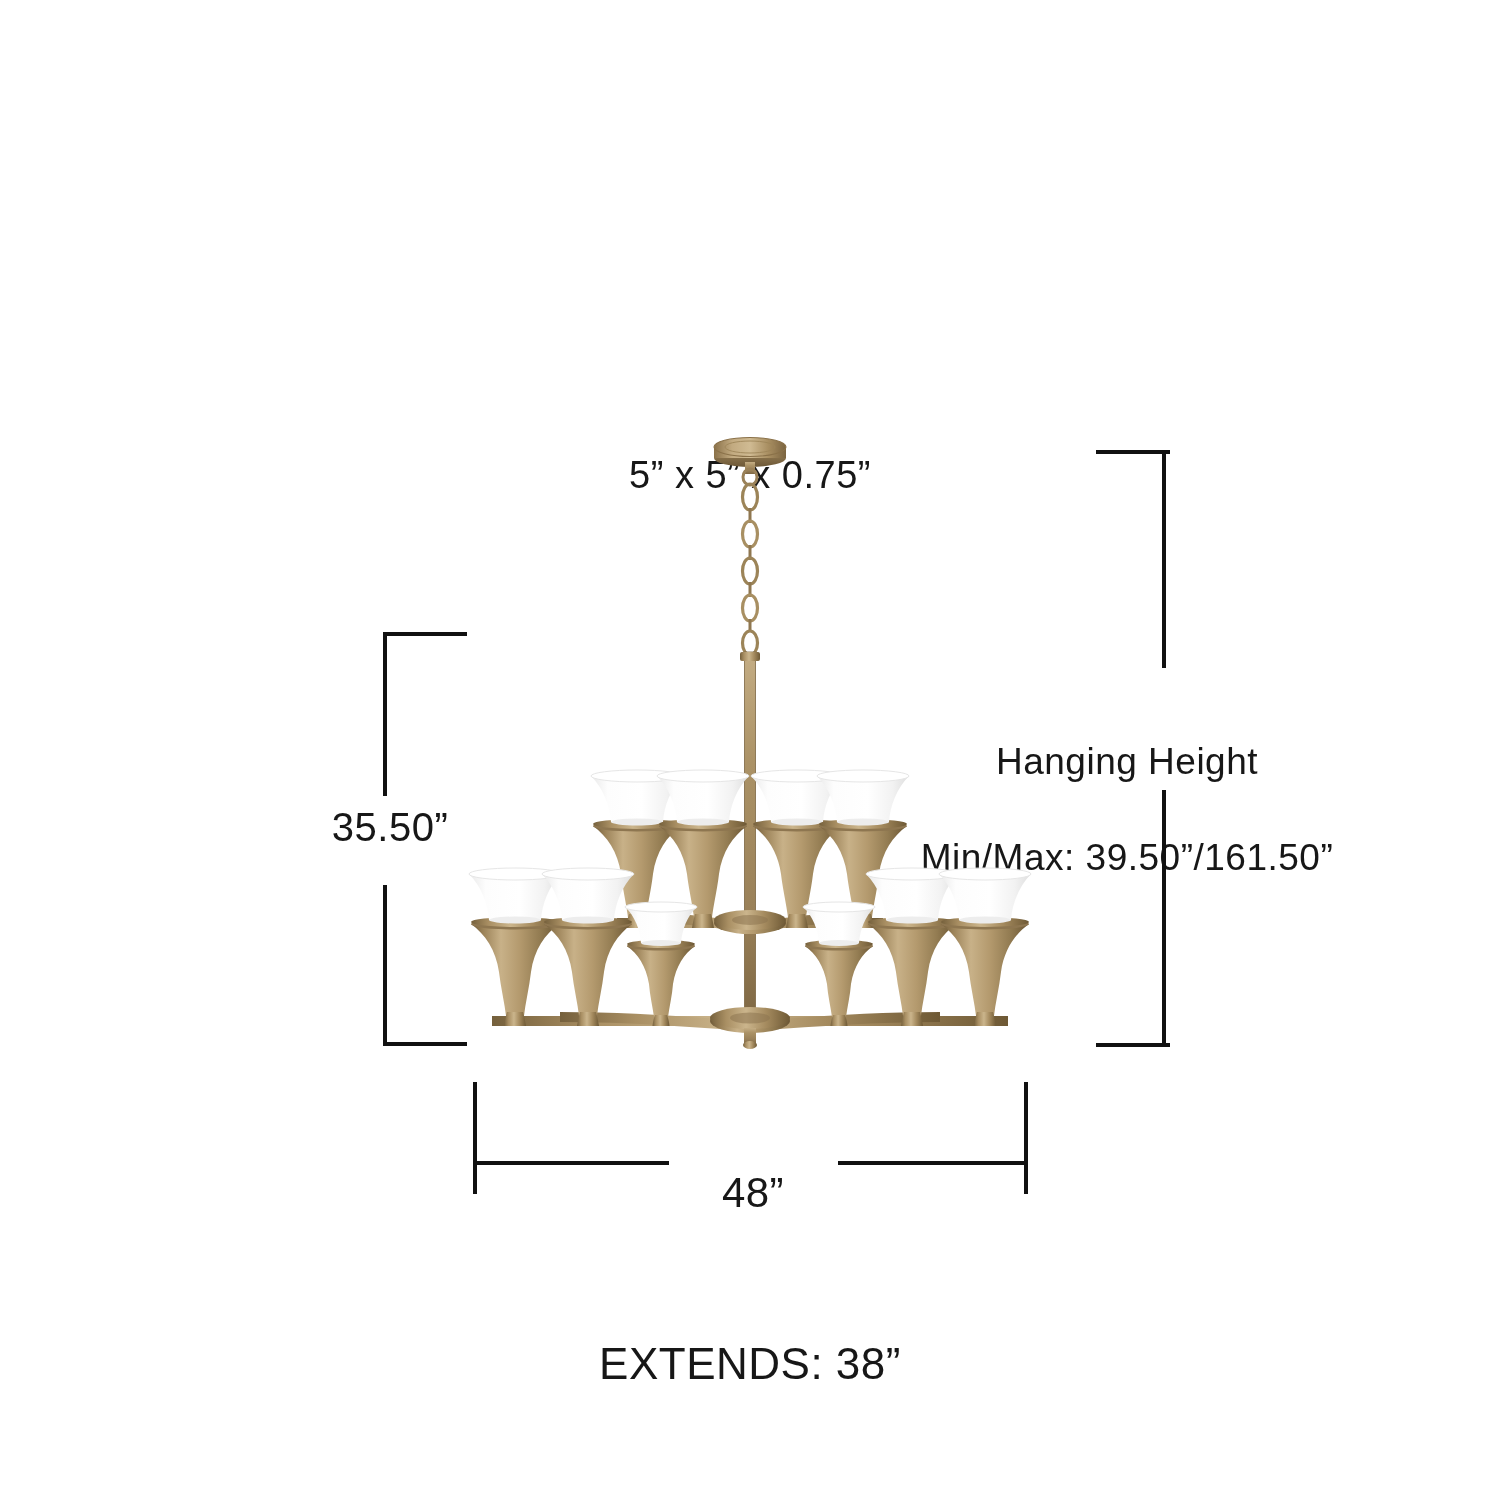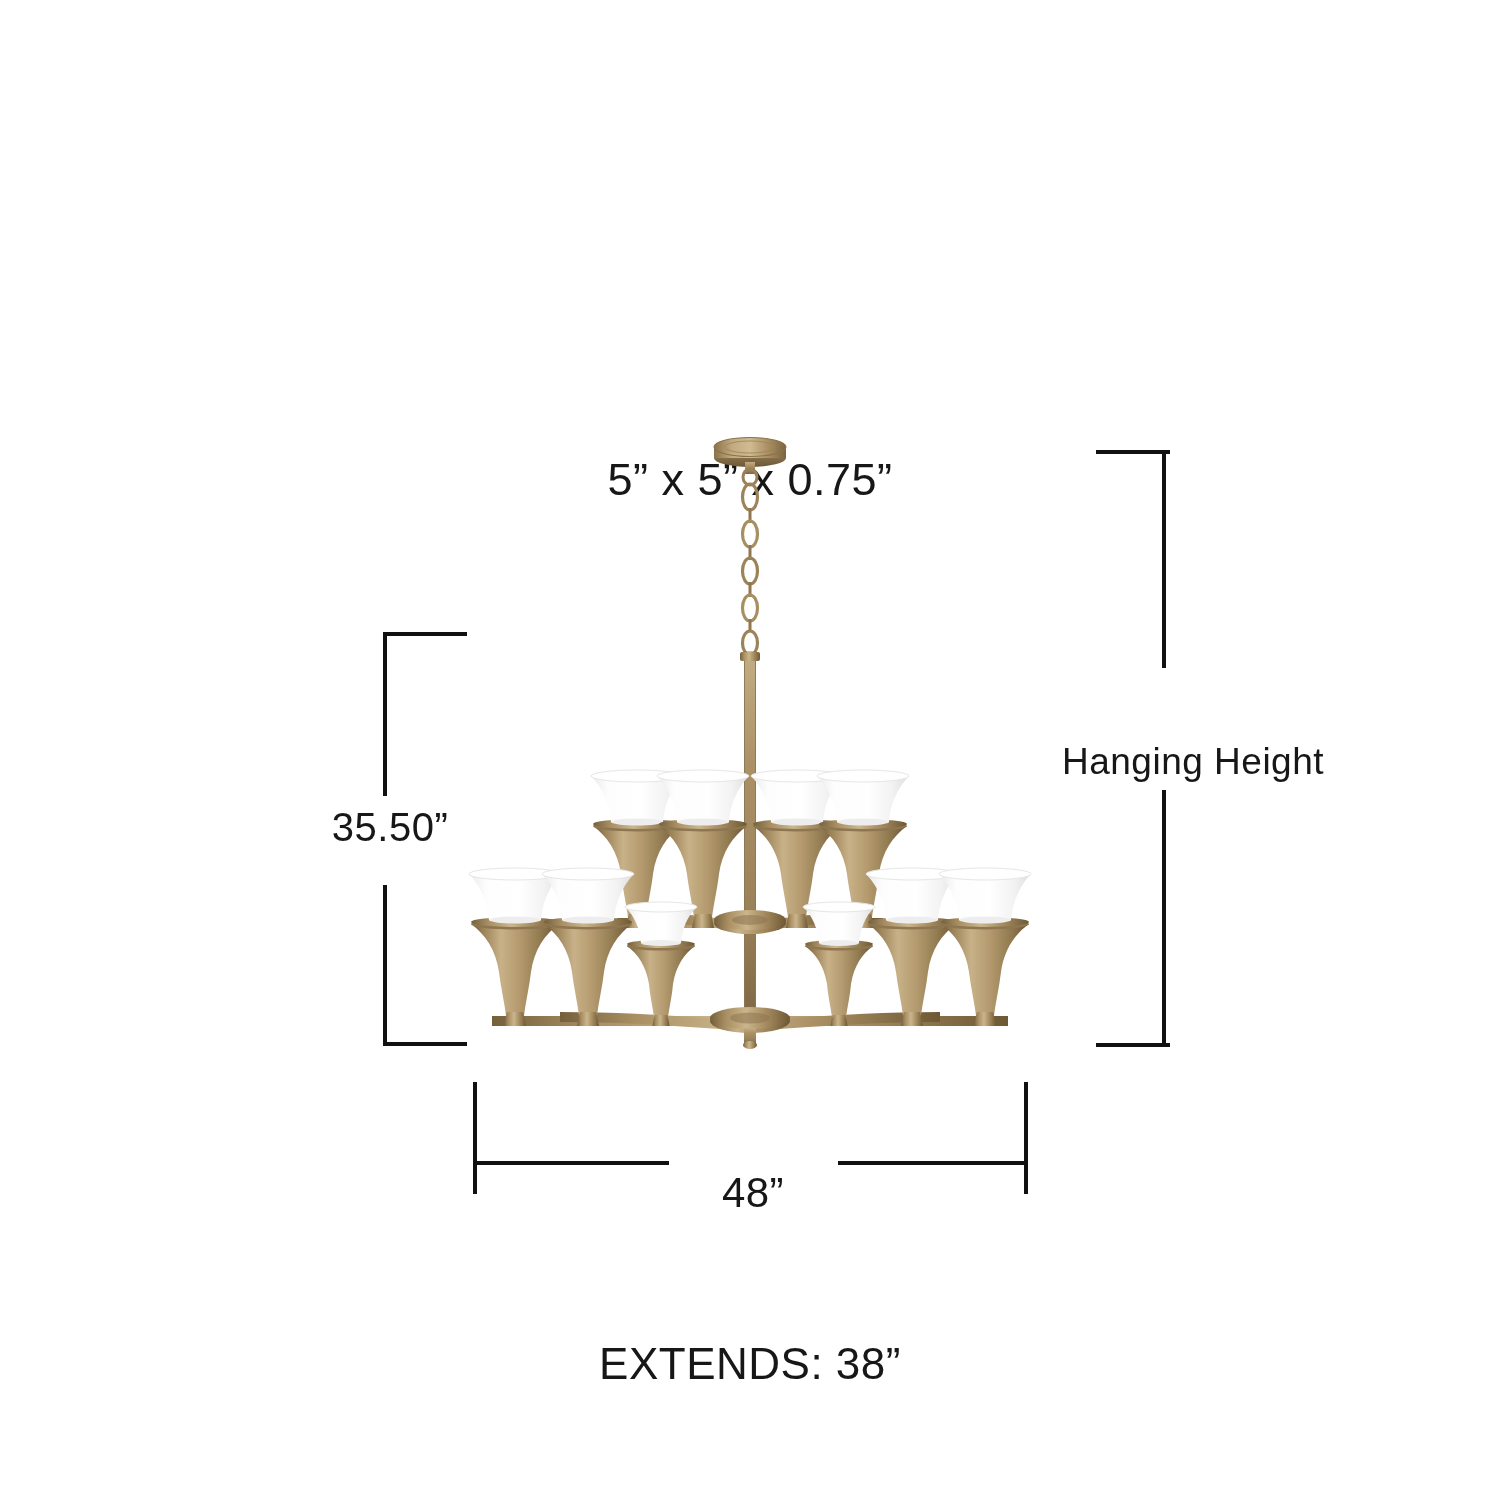--- a/index.html
+++ b/index.html
@@ -22,24 +22,24 @@
     font-weight:300;
     letter-spacing:0.5px;
     line-height:1.28;
     color:#171717;
     white-space:pre-line;
   }
   #canopy-caption{
     left:380px;top:278px;width:740px;
     font-size:45px;
   }
-  #canopy-caption .l2{font-size:45px;display:block;}
+  #canopy-caption .l2{font-size:38px;display:block;}
 
   #hanging-caption{
-    left:933px;top:690px;width:520px;
+    left:867px;top:690px;width:520px;
     font-size:37px;
     line-height:1.3;
   }
 
   #extends-caption{
     left:400px;top:1336px;width:700px;
     font-size:44px;
   }
 
   .dim-label{
@@ -63,20 +63,21 @@
 
 <div class="stage">
 
   <div class="caption" id="canopy-caption">
     <br>
     <span class="l2">5” x 5” x 0.75”</span>
   </div>
 
   <div class="caption" id="hanging-caption">
     <span>Hanging Height</span><br>
+    <span>Min/Max: 39.50”/161.50”</span>
   </div>
 
   <div class="caption" id="extends-caption">EXTENDS: 38”</div>
 
   <div class="rule h abs" style="left:383px;top:632px;width:84px;"></div>
   <div class="rule v abs" style="left:383px;top:632px;height:164px;"></div>
   <div class="dim-label" id="left-dim-label">35.50”</div>
   <div class="rule v abs" style="left:383px;top:885px;height:161px;"></div>
   <div class="rule h abs" style="left:383px;top:1042px;width:84px;"></div>
 

